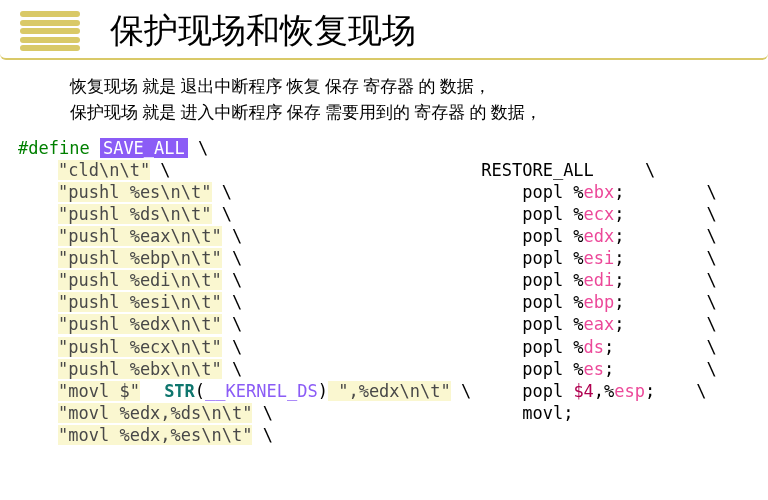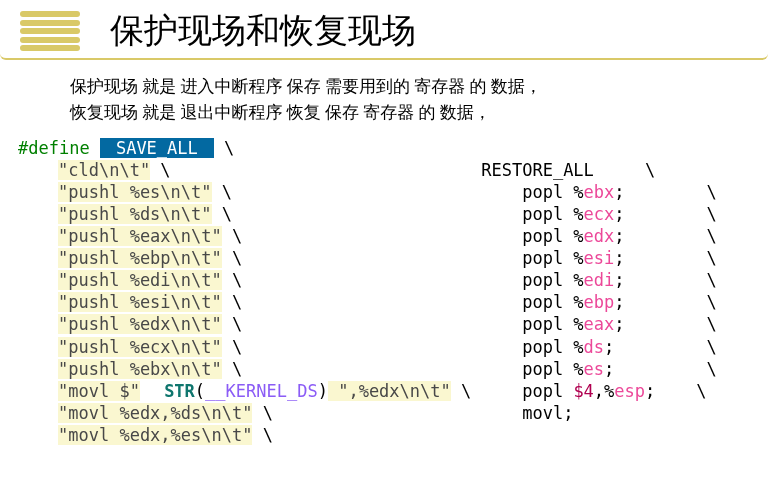--- a/index.html
+++ b/index.html
@@ -51,23 +51,23 @@
     flex: 0 0 58%;
     padding-left: 18px;
   }
   .right {
     flex: 1;
     padding-left: 10px;
     white-space: pre;
   }
   .kw { color: #008000; text-align: center; }
   .inv {
-    background: #0369a1;
+    background: #8b5cf6;
     color: #fff;
-    padding: 0 16px;
+    padding: 0 3px;
   }
   .hl {
     background: #faf7d0;
   }
   .str { color: #484848; }
   .mac { color: #0f766e; font-weight: bold; padding-left: 14px; }
   .kds { color: #8b5cf6; }
   .bs { color: #000; }
   .indent { display: inline-block; width: 40px; }
   .line { white-space: pre; }
@@ -83,22 +83,22 @@
     <div class="logo-bar"></div>
       <div class="logo-bar"></div>
       <div class="logo-bar"></div>
       <div class="logo-bar"></div>
       <div class="logo-bar"></div>
   </div>
   <div class="title">保护现场和恢复现场</div>
 </div>
 
 <div class="desc">
+  <div>恢复现场 就是 退出中断程序 恢复 保存 寄存器 的 数据，</div>
   <div>保护现场 就是 进入中断程序 保存 需要用到的 寄存器 的 数据，</div>
-  <div>恢复现场 就是 退出中断程序 恢复 保存 寄存器 的 数据，</div>
 </div>
 
 <div class="code-wrap">
   <div class="left">
     <div class="line"><span class="kw">#define</span> <span class="inv">SAVE_ALL</span><span class="bs"> \</span></div>
     <div class="line"><span class="indent"></span><span class="hl str">"cld\n\t"</span><span class="bs"> \</span></div>
     <div class="line"><span class="indent"></span><span class="hl str">"pushl %es\n\t"</span><span class="bs"> \</span></div>
     <div class="line"><span class="indent"></span><span class="hl str">"pushl %ds\n\t"</span><span class="bs"> \</span></div>
     <div class="line"><span class="indent"></span><span class="hl str">"pushl %eax\n\t"</span><span class="bs"> \</span></div>
     <div class="line"><span class="indent"></span><span class="hl str">"pushl %ebp\n\t"</span><span class="bs"> \</span></div>

